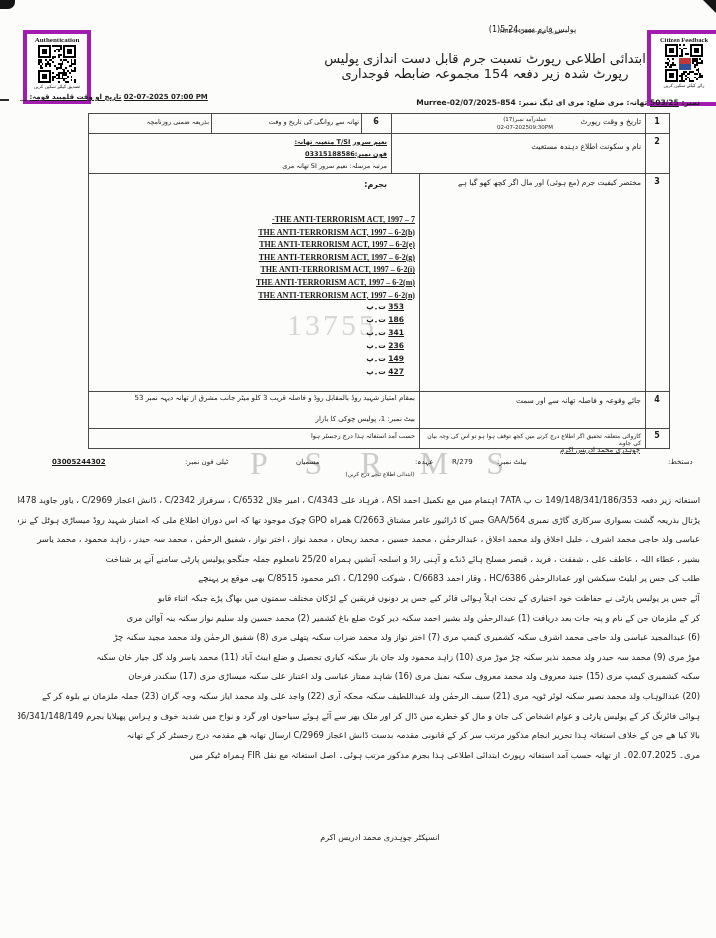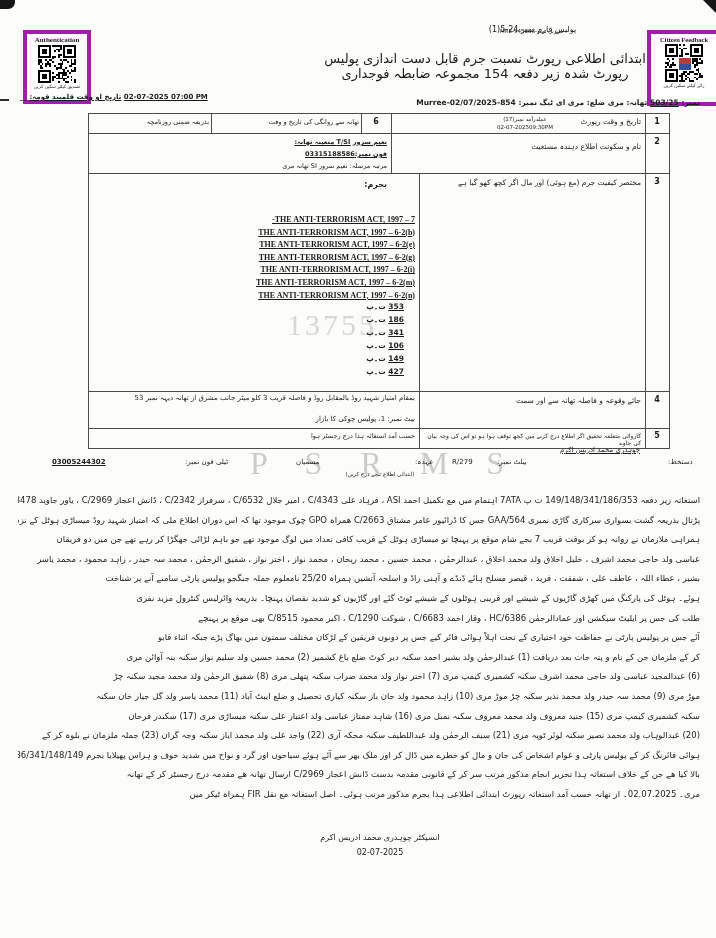--- a/index.html
+++ b/index.html
@@ -371,21 +371,21 @@
         <div>THE ANTI-TERRORISM ACT, 1997 – 6-2(g)</div>
         <div>THE ANTI-TERRORISM ACT, 1997 – 6-2(i)</div>
         <div>THE ANTI-TERRORISM ACT, 1997 – 6-2(m)</div>
         <div>THE ANTI-TERRORISM ACT, 1997 – 6-2(n)</div>
       </div>
     <div class="abs secs" style="left:150px;top:186px;width:165px;">
 
     <div><span class="u">353</span> <span>ت۔پ</span></div>
         <div><span class="u">186</span> <span>ت۔پ</span></div>
         <div><span class="u">341</span> <span>ت۔پ</span></div>
-        <div><span class="u">106</span> <span>ت۔پ</span></div>
+        <div><span class="u">236</span> <span>ت۔پ</span></div>
         <div><span class="u">149</span> <span>ت۔پ</span></div>
         <div><span class="u">427</span> <span>ت۔پ</span></div>
       </div>
 
     <div class="abs rtl tr" style="left:2px;top:280px;width:324px;font-size:7px;">بمقام امتیاز شہید روڈ بالمقابل روڈ و فاصلہ قریب 3 کلو میٹر جانب مشرق از تھانہ دیہہ نمبر 53</div>
     <div class="abs rtl tr" style="left:2px;top:301px;width:324px;font-size:7px;">بیٹ نمبر: 1، پولیس چوکی کا بازار</div>
 
     <div class="abs rtl tr small" style="left:2px;top:318px;width:324px;">حسب آمد استغاثہ ہذا درج رجسٹر ہوا</div>
   </div>
 
@@ -398,34 +398,31 @@
   <div class="abs sig rtl" style="left:415px;top:458px;">عہدہ:</div>
   <div class="abs sig rtl" style="left:296px;top:458px;">مسمیان</div>
   <div class="abs rtl" style="left:320px;top:471px;width:120px;font-size:5.5px;text-align:center;">(ابتدائی اطلاع نیچے درج کریں)</div>
   <div class="abs sig rtl" style="left:185px;top:458px;">ٹیلی فون نمبر:</div>
   <div class="abs sig u b" style="left:52px;top:458px;">03005244302</div>
 
   <div id="narr" class="abs">
 
   <div class="nl">استغاثہ زیر دفعہ 149/148/341/186/353 ت پ 7ATA اہتمام میں مع تکمیل احمد ASI ، فرہاد علی C/4343 ، امیر جلال C/6532 ، سرفراز C/2342 ، ڈانش اعجاز C/2969 ، یاور جاوید C/3478 ، محمد عثمان C/6957 ، آصف C/6929 ، اعجاز C/3331 ملازمان بسلسلہ گشت و</div>
       <div class="nl">پڑتال بذریعہ گشت بسواری سرکاری گاڑی نمبری GAA/564 جس کا ڈرائیور عامر مشتاق C/2663 ھمراہ GPO چوک موجود تھا کہ اس دوران اطلاع ملی کہ امتیاز شہید روڈ میساڑی ہوٹل کے نزدیک دو فریقین مسمیان سلیم اکبر اور عبدالمجید گروپ آپس میں لڑائی جھگڑا کر رہے ہیں جس اطلاع پر میں مع</div>
-      <div class="nl">ہمراہی ملازمان نے روانہ ہو کر بوقت قریب 7 بجے شام موقع پر پہنچا تو میساڑی ہوٹل کے قریب کافی تعداد میں لوگ موجود تھے جو باہم لڑائی جھگڑا کر رہے تھے جن میں دو فریقان</div>
       <div class="nl">عباسی ولد حاجی محمد اشرف ، خلیل اخلاق ولد محمد اخلاق ، عبدالرحمٰن ، محمد حسین ، محمد ریحان ، محمد نواز ، اختر نواز ، شفیق الرحمٰن ، محمد سہ حیدر ، زاہد محمود ، محمد یاسر</div>
       <div class="nl">بشیر ، عطاء اللہ ، عاطف علی ، شفقت ، فرید ، قیصر مسلح ہائے ڈنڈے و آہنی راڈ و اسلحہ آتشیں ہمراہ 25/20 نامعلوم جملہ جنگجو پولیس پارٹی سامنے آنے پر شناخت</div>
-      <div class="nl">ہوئے۔ ہوٹل کی پارکنگ میں کھڑی گاڑیوں کے شیشے اور قریبی ہوٹلوں کے شیشے ٹوٹ گئے اور گاڑیوں کو شدید نقصان پہنچا۔ بذریعہ وائرلیس کنٹرول مزید نفری</div>
       <div class="nl">طلب کی جس پر ایلیٹ سیکشن اور عمادالرحمٰن HC/6386 ، وقار احمد C/6683 ، شوکت C/1290 ، اکبر محمود C/8515 بھی موقع پر پہنچے</div>
       <div class="nl">آئے جس پر پولیس پارٹی نے حفاظت خود اختیاری کے تحت اہلاً ہوائی فائر کیے جس پر دونوں فریقین کے لڑکان مختلف سمتوں میں بھاگ پڑے جبکہ اثناء قابو</div>
       <div class="nl">کر کے ملزمان جن کے نام و پتہ جات بعد دریافت (1) عبدالرحمٰن ولد بشیر احمد سکنہ دیر کوٹ ضلع باغ کشمیر (2) محمد حسین ولد سلیم نواز سکنہ بنہ آوائن مری</div>
       <div class="nl">(6) عبدالمجید عباسی ولد حاجی محمد اشرف سکنہ کشمیری کیمپ مری (7) اختر نواز ولد محمد ضراب سکنہ پتھلی مری (8) شفیق الرحمٰن ولد محمد مجید سکنہ چڑ</div>
       <div class="nl">موڑ مری (9) محمد سہ حیدر ولد محمد نذیر سکنہ چڑ موڑ مری (10) زاہد محمود ولد جان باز سکنہ کیاری تحصیل و ضلع ایبٹ آباد (11) محمد یاسر ولد گل جیار خان سکنہ</div>
       <div class="nl">سکنہ کشمیری کیمپ مری (15) جنید معروف ولد محمد معروف سکنہ نمبل مری (16) شاہد ممتاز عباسی ولد اعتبار علی سکنہ میساڑی مری (17) سکندر فرحان</div>
       <div class="nl">(20) عبدالوہاب ولد محمد نصیر سکنہ لوئر ٹوپہ مری (21) سیف الرحمٰن ولد عبداللطیف سکنہ محکہ آری (22) واجد علی ولد محمد ایاز سکنہ وجہ گران (23) جملہ ملزمان نے بلوہ کر کے</div>
       <div class="nl">ہوائی فائرنگ کر کے پولیس پارٹی و عوام اشخاص کی جان و مال کو خطرے میں ڈال کر اور ملک بھر سے آئے ہوئے سیاحوں اور گرد و نواح میں شدید خوف و ہراس پھیلایا بجرم 353/186/341/148/149 ت پ و 7ATA ، 6.2b ، 6.2c ، 6.2e ، 6.2g ، 6.2m ، 6.2n</div>
       <div class="nl">بالا کیا ھے جن کے خلاف استغاثہ ہذا تحریر انجام مذکور مرتب سر کر کے قانونی مقدمہ بدست ڈانش اعجاز C/2969 ارسال تھانہ ھے مقدمہ درج رجسٹر کر کے تھانہ</div>
       <div class="nl">مری۔ 02.07.2025۔ از تھانہ حسب آمد استغاثہ رپورٹ ابتدائی اطلاعی ہذا بجرم مذکور مرتب ہوئی۔ اصل استغاثہ مع نقل FIR ہمراہ ٹیکر میں</div>
     </div>
 
   <div class="abs foot" style="left:290px;top:830px;width:180px;">
     <div class="rtl">انسپکٹر چوہدری محمد ادریس اکرم</div>
-    <div>02-07-2025</div>
   </div>
 
 </div>
 
 </body></html>

